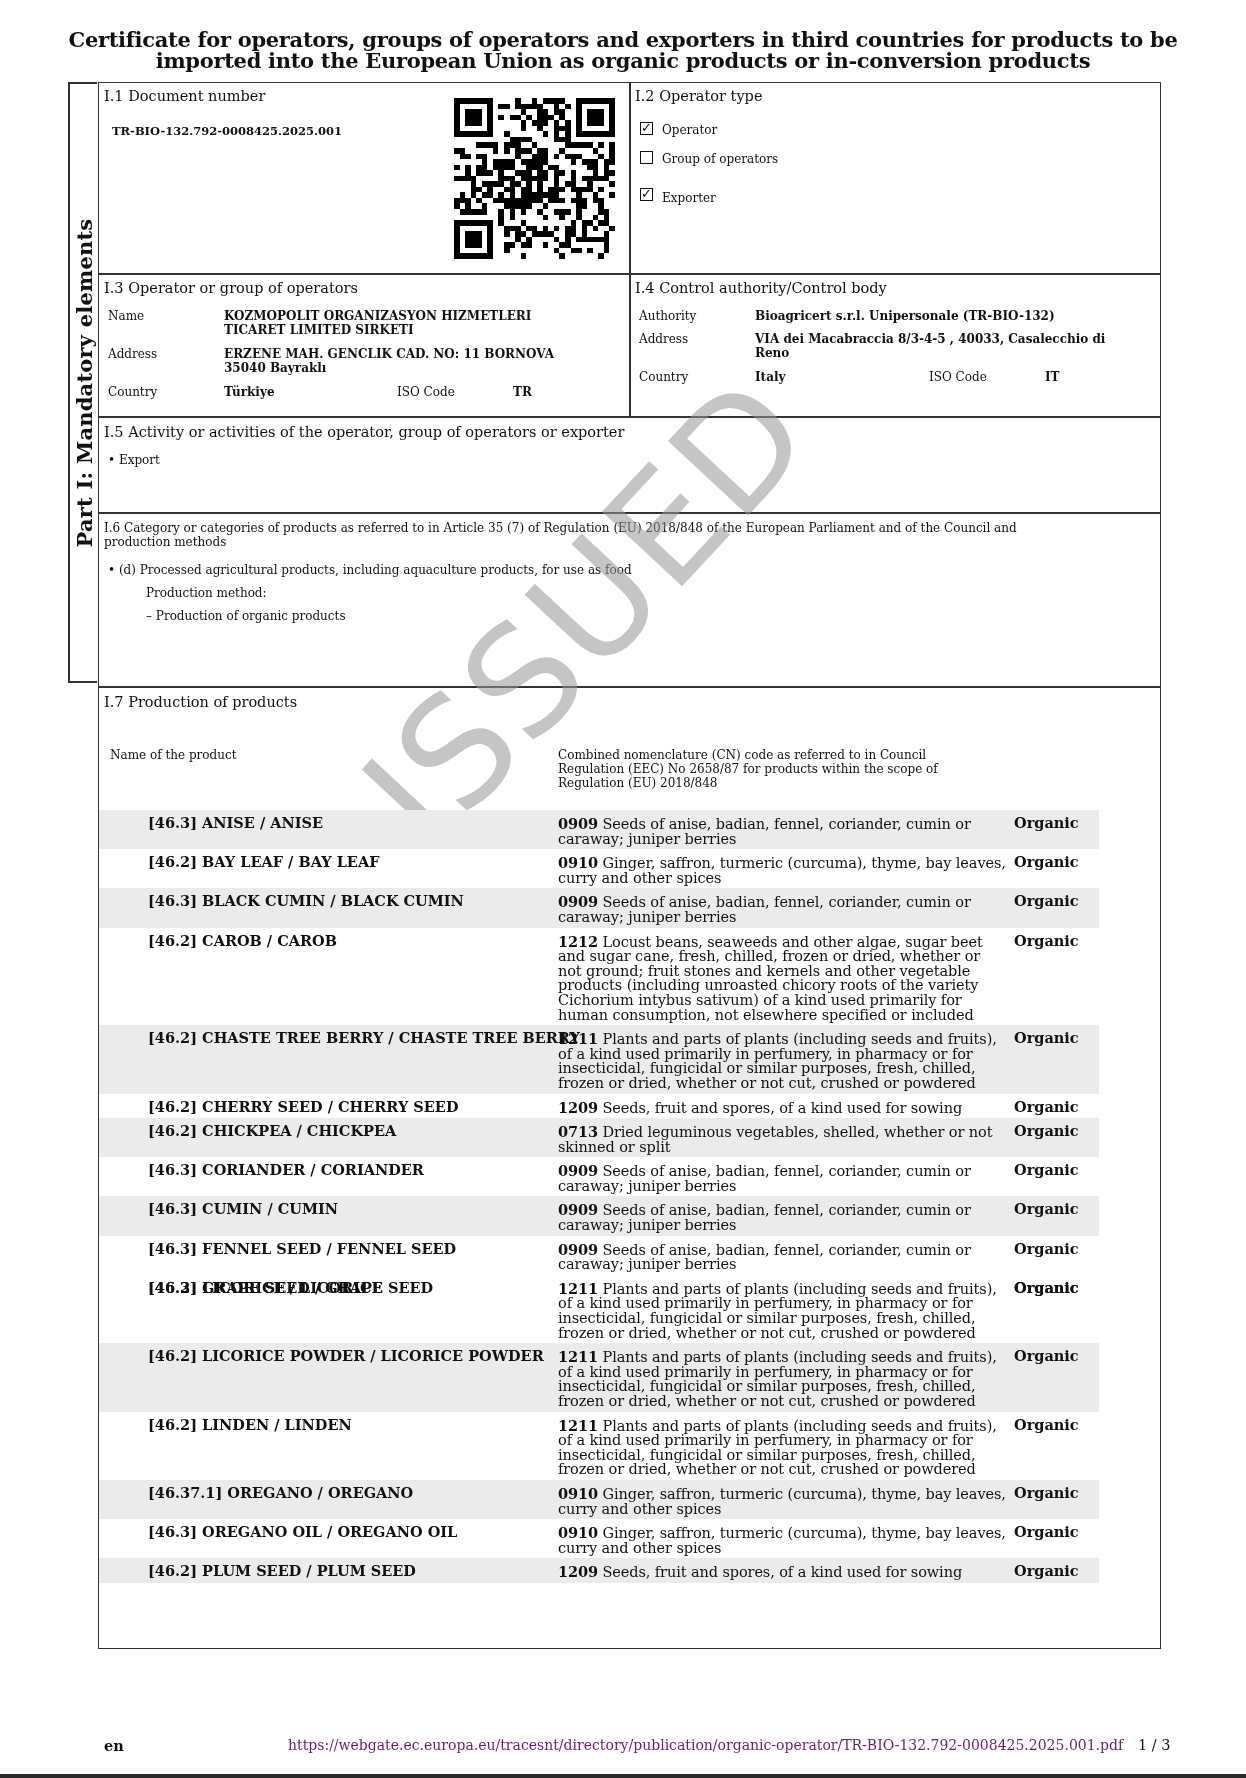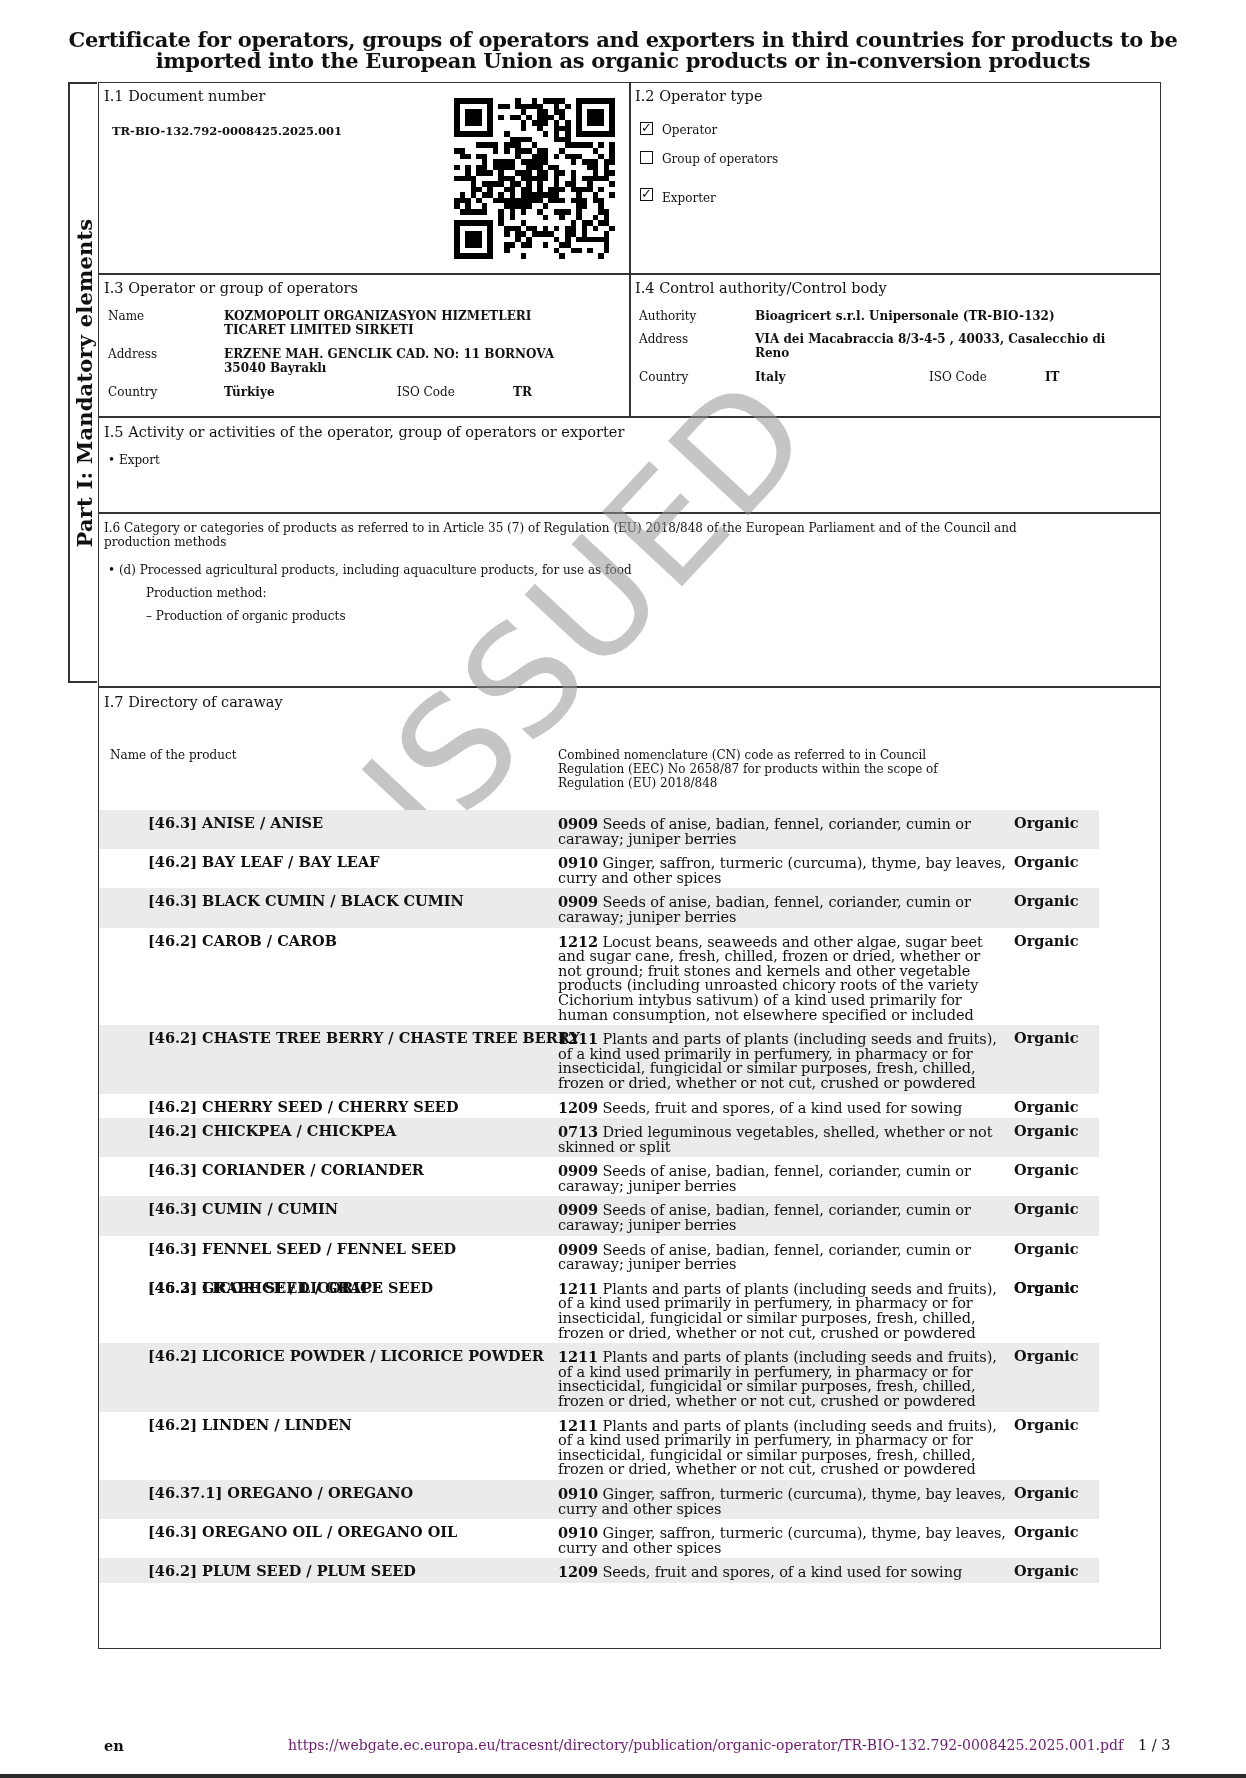--- a/index.html
+++ b/index.html
@@ -454,21 +454,21 @@
   <div class="txt" style="left:108px;top:563px;">• (d) Processed agricultural products, including aquaculture products, for use as food</div>
   <div class="txt" style="left:146px;top:586px;">Production method:</div>
   <div class="txt" style="left:146px;top:609px;">– Production of organic products</div>
 </div>
 
 <div class="frame" style="top:687px;height:962px;"></div>
 
 <div class="watermark">ISSUED</div>
 
 <div>
-  <div class="sec-label" style="left:104px;top:694px;">I.7 Directory of caraway</div>
+  <div class="sec-label" style="left:104px;top:694px;">I.7 Production of products</div>
   <div class="txt" style="left:110px;top:748px;">Name of the product</div>
   <div>
     <div class="txt" style="left:558px;top:748px;">Combined nomenclature (CN) code as referred to in Council</div>
     <div class="txt" style="left:558px;top:762px;">Regulation (EEC) No 2658/87 for products within the scope of</div>
     <div class="txt" style="left:558px;top:776px;">Regulation (EU) 2018/848</div>
   </div>
 
   <div class="products" id="products">
       <div class="prow shade">
         <div class="pname">[46.3] ANISE / ANISE</div>

